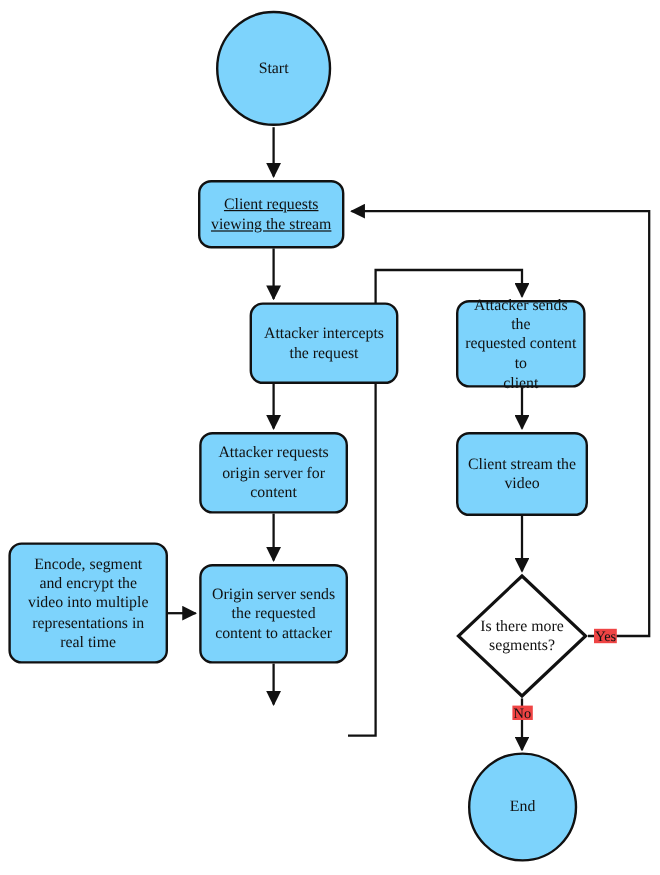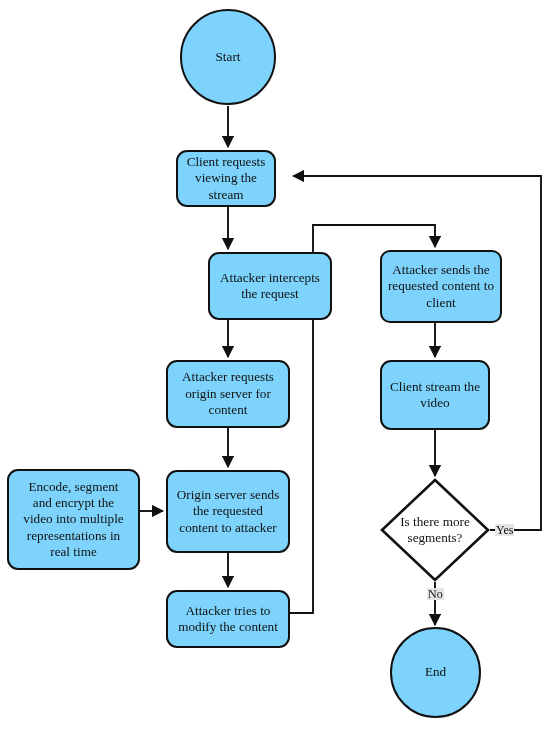--- a/index.html
+++ b/index.html
@@ -72,21 +72,21 @@
     text-align: center;
     line-height: 1.24;
     white-space: pre-line;
     color: #111111;
     font-size: 13.2px;
   }
   .edge-label {
     position: absolute;
     color: #111111;
     font-size: 12px;
-    background: #e5e5e5;
+    background: #ef4444;
     padding: 0 1px;
     z-index: 3;
     line-height: 1;
   }
 </style>
 </head>
 <body>
 
 <div id="canvas">
 
@@ -120,56 +120,52 @@
       <path d="M 435 582 L 435 625"></path>
 
       <path d="M 490 530 L 541 530 L 541 176 L 293 176"></path>
     </g>
   </svg>
 
   <div class="node term" style="left:180px; top:9px; width:96px; height:96px;">
     <span class="lbl">Start</span>
   </div>
 
-  <div class="node proc" style="left:176px; top:150px; width:100px; height:57px;">
+  <div class="node proc" style="left:165px; top:150px; width:122px; height:57px;text-decoration:underline;">
     <span class="lbl">Client requests
 viewing the stream</span>
   </div>
 
   <div class="node proc" style="left:166px; top:252px; width:124px; height:68px;margin-left:42px;">
     <span class="lbl">Attacker intercepts
 the request</span>
   </div>
 
   <div class="node proc" style="left:166px; top:360px; width:124px; height:68px;">
     <span class="lbl">Attacker requests
 origin server for
 content</span>
   </div>
 
-  <div class="node proc" style="left:7px; top:452px; width:133px; height:101px;margin-top:17px;">
+  <div class="node proc" style="left:7px; top:452px; width:133px; height:101px;">
     <span class="lbl">Encode, segment
 and encrypt the
 video into multiple
 representations in
 real time</span>
   </div>
 
   <div class="node proc" style="left:166px; top:470px; width:124px; height:83px;">
     <span class="lbl">Origin server sends
 the requested
 content to attacker</span>
   </div>
 
-  <div class="node proc" style="left:166px; top:590px; width:124px; height:58px;">
-    <span class="lbl">Attacker tries to
-modify the content</span>
-  </div>
 
-  <div class="node proc" style="left:380px; top:250px; width:122px; height:73px;border-radius:10px;">
+  <div class="node proc" style="left:380px; top:250px; width:108px; height:73px;">
     <span class="lbl">Attacker sends the
 requested content to
 client</span>
   </div>
 
   <div class="node proc" style="left:380px; top:360px; width:110px; height:70px;">
     <span class="lbl">Client stream the
 video</span>
   </div>
 

